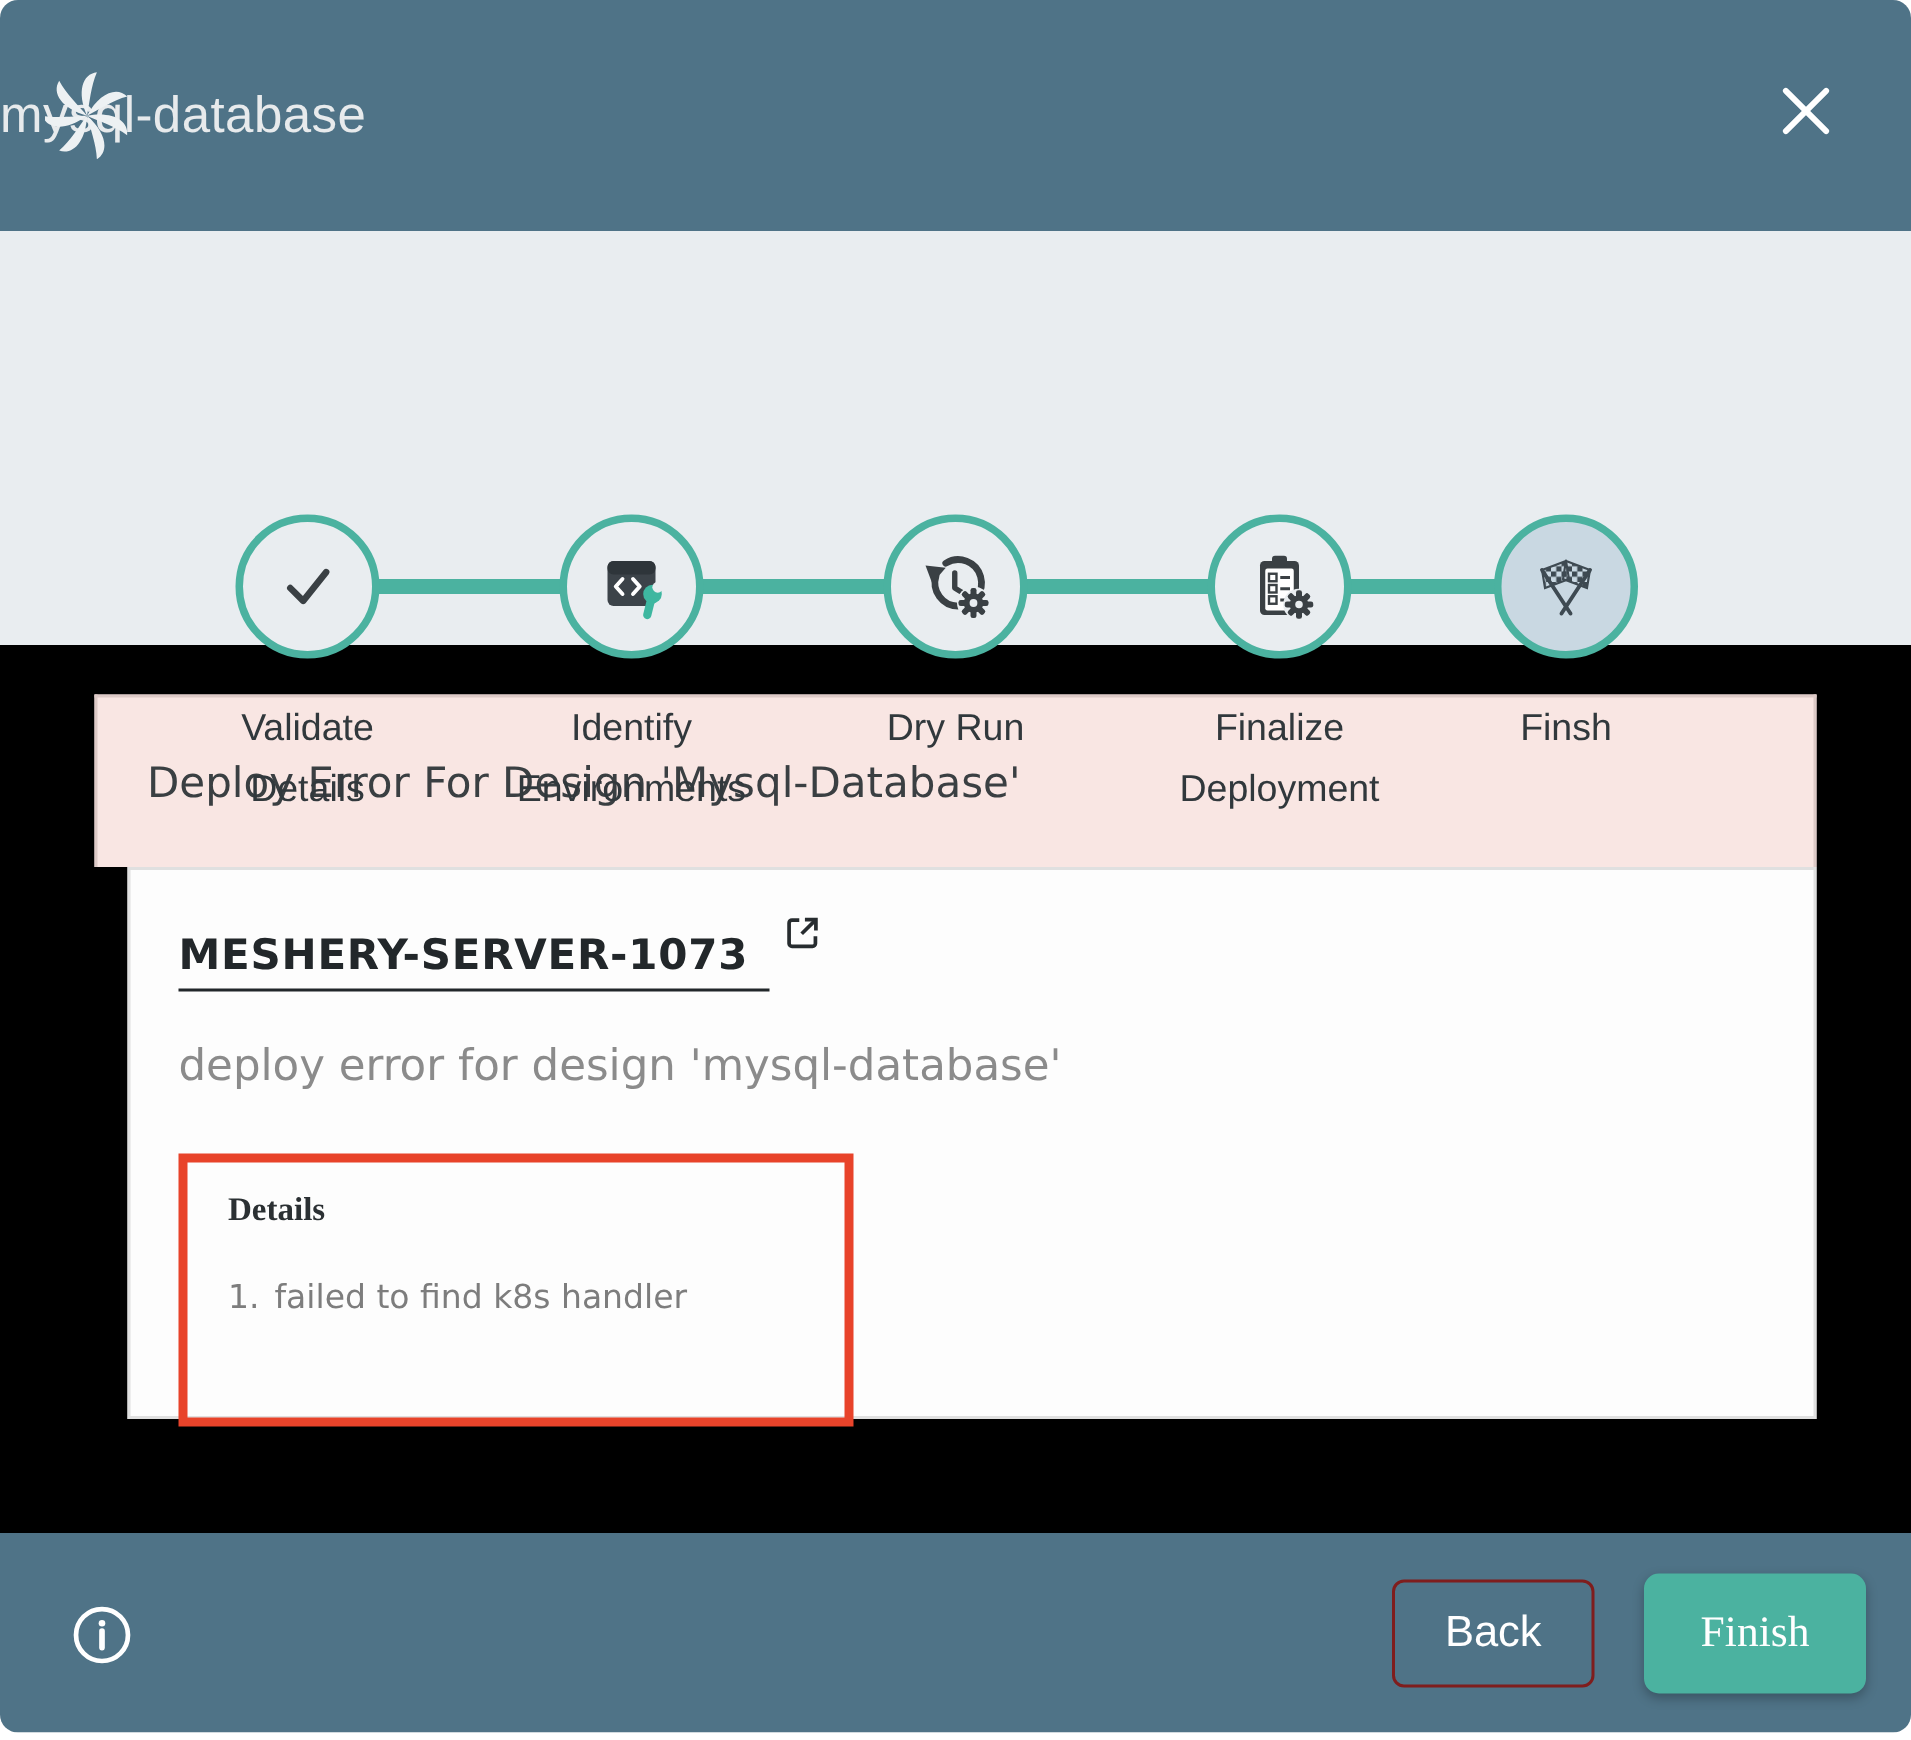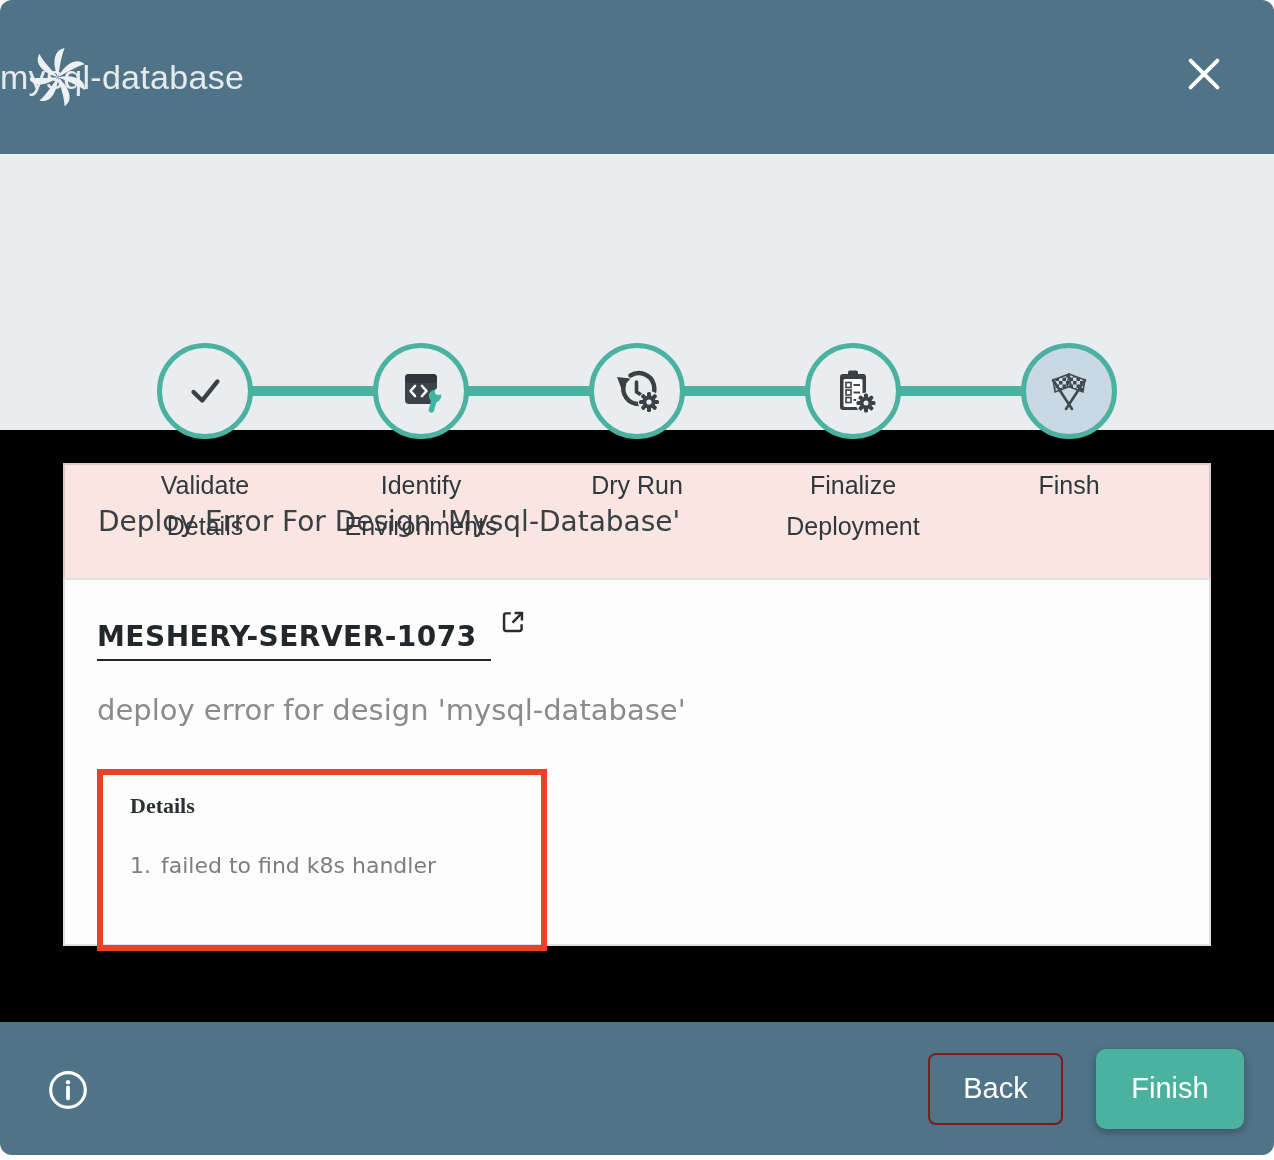--- a/index.html
+++ b/index.html
@@ -9,49 +9,49 @@
   
   .hdr { height:154px; background:#4f7387; position:relative; display:flex; align-items:center; justify-content:flex-start; flex:none; }
   .logo { position:absolute; left:30px; top:46px; width:56px; height:60px; }
   .hdr-title { color:#e7eaec; font-size:34px; letter-spacing:.3px; }
   .close-btn { position:absolute; right:48px; top:52px; width:44px; height:44px; background:none; border:none; cursor:pointer; }
 
   
   .stepper { height:276px; background:#e9edf0; position:relative; flex:none; }
   .connector { position:absolute; left:205px; top:232px; width:864px; height:10px; background:#4bb2a0; }
   .step { position:absolute; top:189px; width:236px; text-align:center; }
-  .step-1{left:87px} .step-2{left:303px} .step-3{left:519px} .step-4{left:735px} .step-5{left:951px}
+  .step-1{left:87px} .step-2{left:303px} .step-3{left:519px} .step-4{left:735px} .step-5{left:926px}
   .circle { width:96px; height:96px; border-radius:50%; border:5px solid #4bb2a0; background:#e9edf0; margin:0 auto; display:flex; align-items:center; justify-content:center; }
   .circle.active { background:#c9d8e2; }
   .step-label { margin-top:26px; font-size:25px; line-height:41px; color:#31383c; }
   .step-label span { display:block; }
 
   
   .content { flex:1; background:#000000; padding:33px 63px 0 63px; }
   .banner { height:115px; background:#f9e6e3; border:2px solid #ddcac7; border-bottom:none; display:flex; align-items:center; padding-left:33px;
             font-family:"DejaVu Sans", sans-serif; font-size:28px; color:#3a3f42; }
-  .panel { height:368px; background:#fdfdfd; border:2px solid #e0e0e0; padding:40px 32px 0 32px; }
+  .panel { height:368px; background:#fdfdfd; border:2px solid #e0e0e0; padding:40px 32px 0 32px;margin-left:22px; }
   .err-code-row { display:flex; align-items:flex-start; }
   .err-code { font-family:"DejaVu Sans", sans-serif; font-size:28px; font-weight:bold; color:#22272a; letter-spacing:.5px;
               border-bottom:2px solid #22272a; padding:0 14px 6px 0; text-decoration:none; }
   .ext-icon { margin-left:8px; margin-top:-12px; }
   .err-desc { margin-top:32px; font-family:"DejaVu Sans", sans-serif; font-size:29px; color:#8b8b8b; }
   .red-box { margin-top:42px; width:450px; height:182px; border:6px solid #e8432a; padding:18px 0 0 27px; }
   .details-title { font-family:Liberation Serif, serif; font-size:22px; font-weight:bold; color:#2b3033; }
   .details-item { margin-top:34px; font-family:"DejaVu Sans", sans-serif; font-size:22px; color:#7d7d7d; }
   .details-item .num { margin-right:10px; }
 
   
   .ftr { height:133px; background:#4f7387; flex:none; position:relative; display:flex; align-items:center; }
   .info-btn { position:absolute; left:47px; top:47px; width:42px; height:42px; background:none; border:none; cursor:pointer; }
   .ftr-actions { margin-left:auto; display:flex; align-items:center; gap:33px; padding-right:30px; }
   .back-btn { width:135px; height:72px; background:transparent; border:2px solid #7f1d1d; border-radius:8px; color:#ffffff; font-size:29px;
               font-family:"Liberation Sans", sans-serif; cursor:pointer; }
   .finish-btn { width:148px; height:80px; background:#4bb2a0; border:none; border-radius:10px; color:#ffffff; font-size:29px;
-              font-family:Liberation Sans, sans-serif; cursor:pointer; box-shadow:0 3px 8px rgba(0,0,0,.28); }
+              font-family:Liberation Serif, serif; cursor:pointer; box-shadow:0 3px 8px rgba(0,0,0,.28); }
 </style>
 </head>
 <body>
 
 <div class="dialog">
 
   <div class="hdr">
     <svg class="logo" viewBox="0 0 48 48">
       <g transform="translate(24,25)" fill="#edf1f3">
         <path d="M0 0 C 7 -13, 17 -17, 23 -11 C 15 -9, 6 -3, 0 0 Z"></path>

